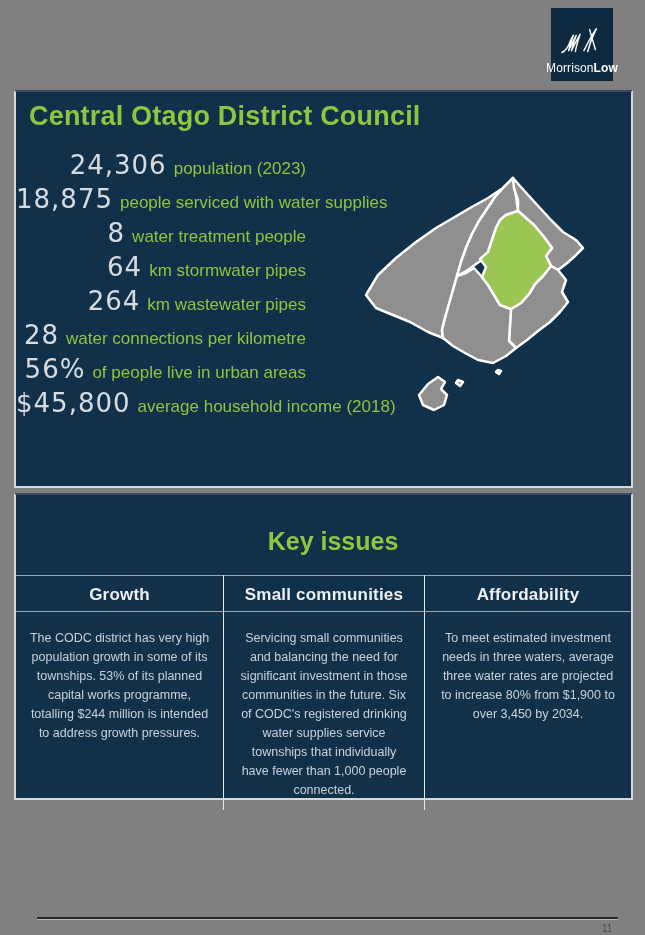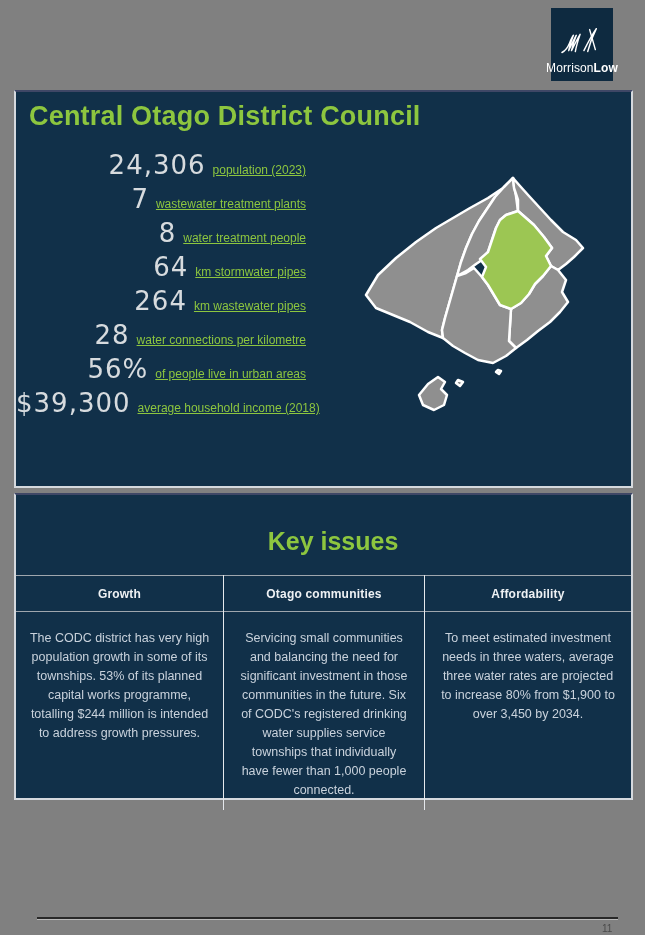--- a/index.html
+++ b/index.html
@@ -52,37 +52,37 @@
   }
   .stats{
     position:absolute;left:0;top:56px;width:290px;text-align:right;
   }
   .stat-row{height:34px;line-height:34px;white-space:nowrap;}
   .stat-value{
     font-family:"DejaVu Sans", sans-serif;
     font-size:26px;color:var(--num-color);
     letter-spacing:1px;opacity:.93;
   }
-  .stat-label{font-size:12px;color:var(--green);margin-left:7px;text-decoration:underline;}
+  .stat-label{font-size:17px;color:var(--green);margin-left:7px;}
   .map-wrap{position:absolute;left:332px;top:68px;width:250px;height:260px;}
   
   .issues-title{
     margin-top:32px;text-align:center;
     font-size:25px;font-weight:bold;color:var(--green);margin-left:19px;
   }
   .issues-table{
     position:absolute;left:0;top:80px;right:0;bottom:0;
     display:grid;grid-template-columns:207px 202px 1fr;
   }
   .issue-col{display:flex;flex-direction:column;}
   .issue-col.mid{border-left:1.5px solid #E5E8EC;border-right:1.5px solid #E5E8EC;}
   .col-header{
     height:37px;line-height:37px;flex:0 0 37px;
     border-top:1px solid var(--rule);border-bottom:1px solid var(--rule);
-    text-align:center;font-size:12px;font-weight:bold;color:var(--header-text);
+    text-align:center;font-size:17px;font-weight:bold;color:var(--header-text);
     letter-spacing:.2px;
   }
   .col-body{
     padding:17px 13px 10px 13px;
     text-align:center;font-size:12.5px;line-height:1.52;color:var(--body-text);
   }
   
   .footer-line{
     position:absolute;left:37px;top:917px;width:581px;height:0;
     border-top:2px solid #282828;box-shadow:0 1px 0 #B9B9B9;
@@ -102,27 +102,27 @@
     </g>
   </svg>
   <div class="logo-text"><span>Morrison</span><span class="bold">Low</span></div>
 </div>
 
 <div class="panel panel-stats">
   <div class="main-title">Central Otago District Council</div>
 
   <div class="stats">
     <div class="stat-row"><span class="stat-value">24,306</span><span class="stat-label">population (2023)</span></div>
-    <div class="stat-row"><span class="stat-value">7</span><span class="stat-label">wastewater treatment plants</span></div>
+    <div class="stat-row"><span class="stat-value">18,875</span><span class="stat-label">people serviced with water supplies</span></div>
     <div class="stat-row"><span class="stat-value">8</span><span class="stat-label">water treatment people</span></div>
     <div class="stat-row"><span class="stat-value">64</span><span class="stat-label">km stormwater pipes</span></div>
     <div class="stat-row"><span class="stat-value">264</span><span class="stat-label">km wastewater pipes</span></div>
     <div class="stat-row"><span class="stat-value">28</span><span class="stat-label">water connections per kilometre</span></div>
     <div class="stat-row"><span class="stat-value">56%</span><span class="stat-label">of people live in urban areas</span></div>
-    <div class="stat-row"><span class="stat-value">$39,300</span><span class="stat-label">average household income (2018)</span></div>
+    <div class="stat-row"><span class="stat-value">$45,800</span><span class="stat-label">average household income (2018)</span></div>
   </div>
 
   <div class="map-wrap">
     <svg width="250" height="260" viewBox="0 0 250 260">
       <g stroke="#FFFFFF" stroke-width="2.5" stroke-linejoin="round" stroke-linecap="round">
         <g fill="#8F8F8F">
           <path d="M165,18 L156,27 L147,37 L139,49 L131,61 L124,74 L118,88 L113,102 L109,116 L105,130 L101,144 L97,158 L94,170 L95,178 L80,172 L62,162 L45,155 L28,148 L18,135 L30,115 L48,98 L68,82 L88,68 L105,58 L122,48 L140,38 L155,28 Z"></path>
           <path d="M165,18 L156,27 L147,37 L139,49 L131,61 L124,74 L118,88 L113,102 L109,116 L120,110 L128,104 L134,100 L140,92 L144,80 L148,68 L152,60 L158,55 L170,51 L168,36 L166,26 Z"></path>
           <path d="M165,18 L172,26 L181,36 L192,48 L203,60 L215,72 L228,80 L235,88 L226,97 L218,104 L210,110 L203,106 L198,96 L204,88 L196,77 L186,65 L178,58 L170,51 L170,40 L166,28 Z"></path>
           <path d="M210,110 L218,120 L214,132 L220,142 L212,152 L202,162 L190,171 L179,180 L168,188 L161,181 L163,149 L173,143 L181,134 L187,124 L195,116 L203,106 Z"></path>
@@ -140,21 +140,21 @@
 </div>
 
 <div class="panel panel-issues">
   <div class="issues-title">Key issues</div>
   <div class="issues-table">
     <div class="issue-col">
       <div class="col-header">Growth</div>
       <div class="col-body">The CODC district has very high population growth in some of its townships.  53% of its planned capital works programme, totalling $244 million is intended to address growth pressures.</div>
     </div>
     <div class="issue-col mid">
-      <div class="col-header">Otago communities</div>
+      <div class="col-header">Small communities</div>
       <div class="col-body">Servicing small communities and balancing the need for significant investment in those communities in the future.  Six of CODC's registered drinking water supplies service townships that individually have fewer than 1,000 people connected.</div>
     </div>
     <div class="issue-col">
       <div class="col-header">Affordability</div>
       <div class="col-body">To meet estimated investment needs in three waters, average three water rates are projected to increase 80% from $1,900 to over 3,450 by 2034.</div>
     </div>
   </div>
 </div>
 
 <div class="footer-line"></div>

